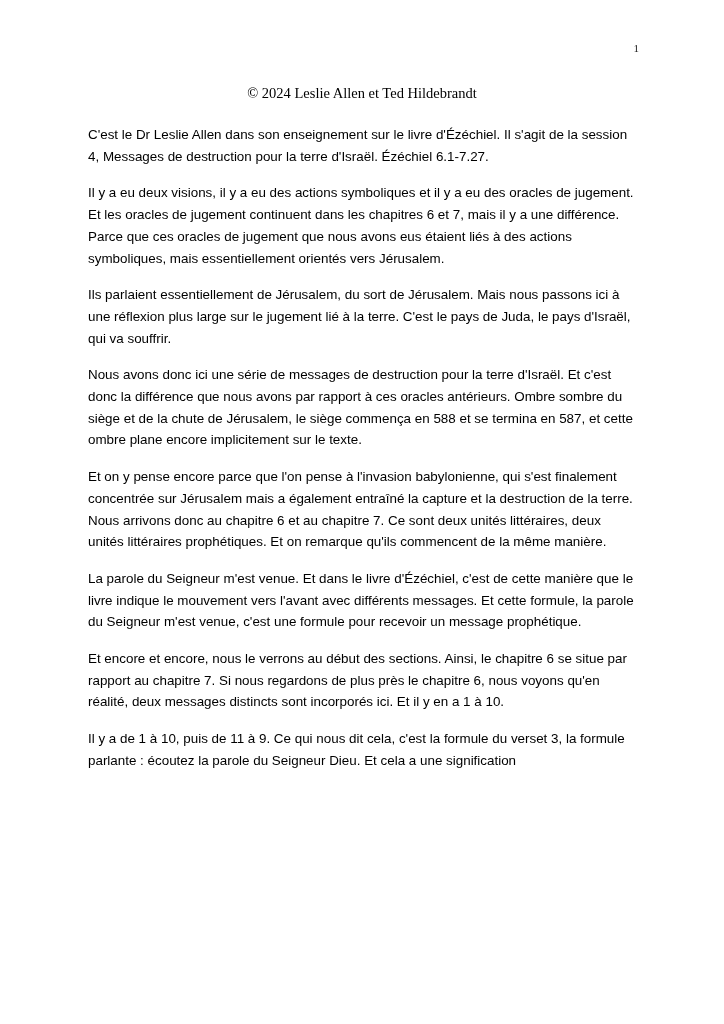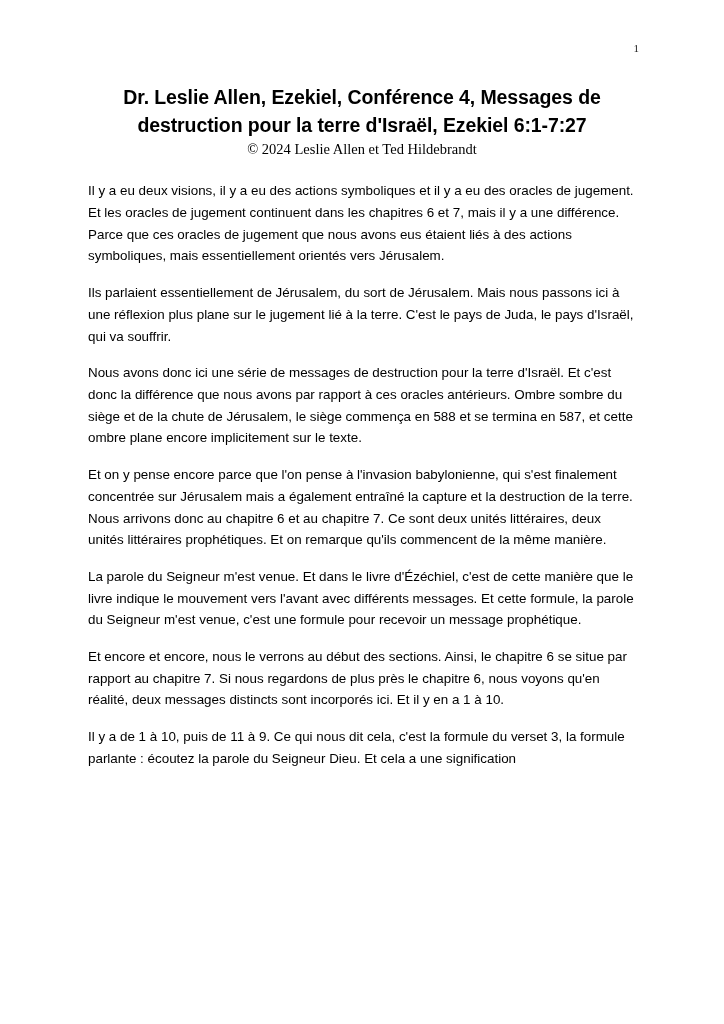--- a/index.html
+++ b/index.html
@@ -72,27 +72,27 @@
 </style>
 </head>
 <body>
 
 <div class="page">
 
   <div class="page-number">1</div>
 
   <div class="content">
 
-    <h1 class="doc-title">Dr. Leslie Allen, Ezekiel, Conférence 4, Messages de destruction pour la terre d'Israël, Ezekiel 6:1-7:27</h1>
 
     <div class="doc-copyright">© 2024 Leslie Allen et Ted Hildebrandt</div>
 
     <div class="body-text">
+      <p class="para">C'est le Dr Leslie Allen dans son enseignement sur le livre d'Ézéchiel. Il s'agit de la session 4, Messages de destruction pour la terre d'Israël. Ézéchiel 6.1-7.27.</p>
       <p class="para">Il y a eu deux visions, il y a eu des actions symboliques et il y a eu des oracles de jugement. Et les oracles de jugement continuent dans les chapitres 6 et 7, mais il y a une différence. Parce que ces oracles de jugement que nous avons eus étaient liés à des actions symboliques, mais essentiellement orientés vers Jérusalem.</p>
-      <p class="para">Ils parlaient essentiellement de Jérusalem, du sort de Jérusalem. Mais nous passons ici à une réflexion plus plane sur le jugement lié à la terre. C'est le pays de Juda, le pays d'Israël, qui va souffrir.</p>
+      <p class="para">Ils parlaient essentiellement de Jérusalem, du sort de Jérusalem. Mais nous passons ici à une réflexion plus large sur le jugement lié à la terre. C'est le pays de Juda, le pays d'Israël, qui va souffrir.</p>
       <p class="para">Nous avons donc ici une série de messages de destruction pour la terre d'Israël. Et c'est donc la différence que nous avons par rapport à ces oracles antérieurs. Ombre sombre du siège et de la chute de Jérusalem, le siège commença en 588 et se termina en 587, et cette ombre plane encore implicitement sur le texte.</p>
       <p class="para">Et on y pense encore parce que l'on pense à l'invasion babylonienne, qui s'est finalement concentrée sur Jérusalem mais a également entraîné la capture et la destruction de la terre. Nous arrivons donc au chapitre 6 et au chapitre 7. Ce sont deux unités littéraires, deux unités littéraires prophétiques. Et on remarque qu'ils commencent de la même manière.</p>
       <p class="para">La parole du Seigneur m'est venue. Et dans le livre d'Ézéchiel, c'est de cette manière que le livre indique le mouvement vers l'avant avec différents messages. Et cette formule, la parole du Seigneur m'est venue, c'est une formule pour recevoir un message prophétique.</p>
       <p class="para">Et encore et encore, nous le verrons au début des sections. Ainsi, le chapitre 6 se situe par rapport au chapitre 7. Si nous regardons de plus près le chapitre 6, nous voyons qu'en réalité, deux messages distincts sont incorporés ici. Et il y en a 1 à 10.</p>
       <p class="para">Il y a de 1 à 10, puis de 11 à 9. Ce qui nous dit cela, c'est la formule du verset 3, la formule parlante : écoutez la parole du Seigneur Dieu. Et cela a une signification</p>
     </div>
 
   </div>
 
 </div>

